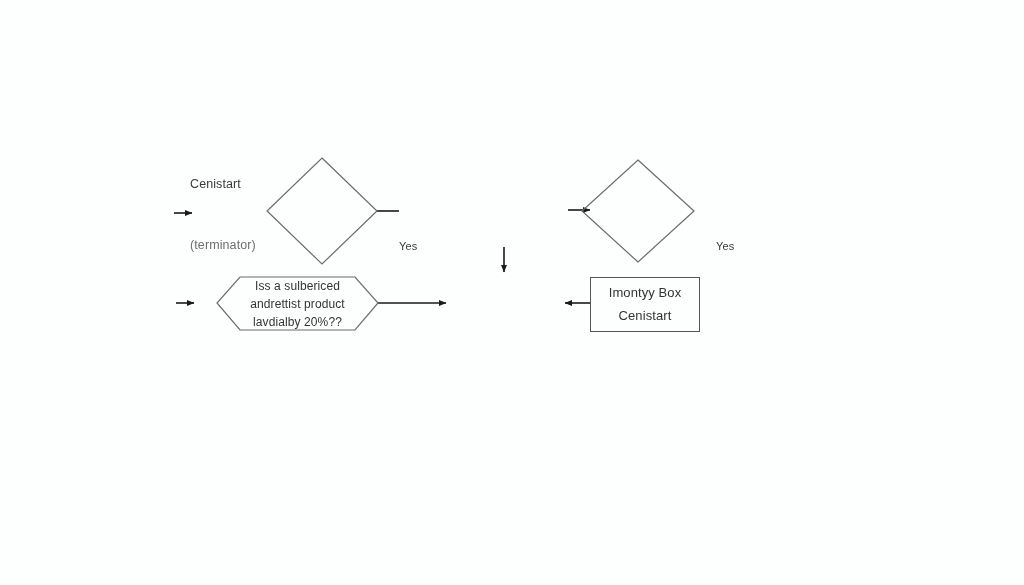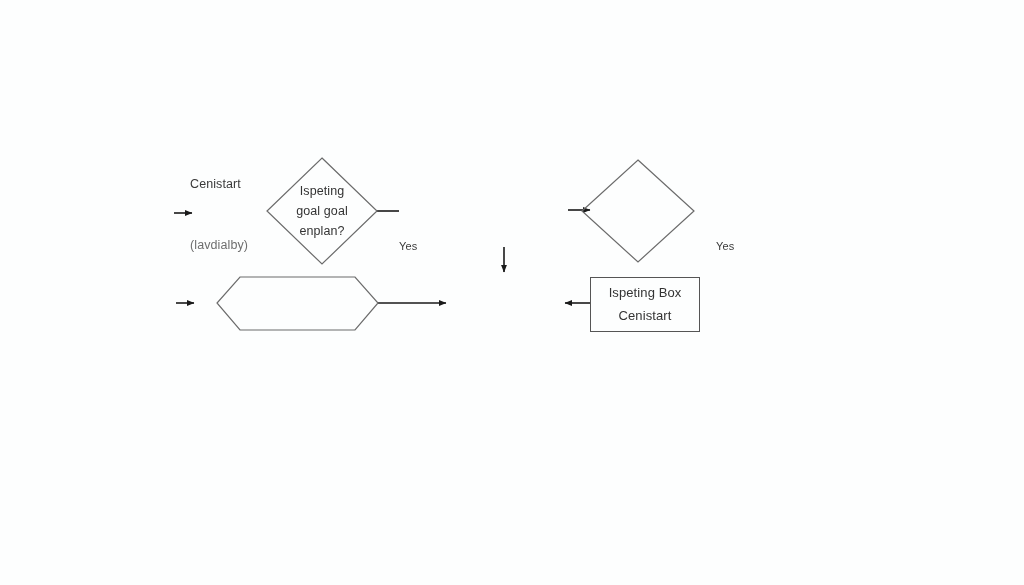--- a/index.html
+++ b/index.html
@@ -131,37 +131,37 @@
 
     <polygon class="shape-stroke" points="322,158 377,211 322,264 267,211"></polygon>
 
     <polygon class="shape-stroke" points="638,160 694,211 638,262 582,211"></polygon>
 
     <polygon class="shape-stroke" points="240,277 355,277 378,303 355,330 240,330 217,303"></polygon>
   </svg>
 
   <div class="node text-node" style="left:190px; top:196px; width:76px; height:38px; align-items:flex-start;">
     <span>Cenistart</span>
-    <span class="line-muted">(lavdialby)</span>
+    <span class="line-muted">(terminator)</span>
   </div>
 
-  <div class="diamond-wrap" style="left:267px; top:158px; width:110px; height:106px;">
-    <div class="shape-label">
-      <span>Ispeting</span>
-      <span>goal goal</span>
-      <span>enplan?</span>
-    </div>
-  </div>
 
   <div class="edge-label" style="left:399px; top:203px;">Yes</div>
 
 
 
   <div class="edge-label" style="left:716px; top:203px;">Yes</div>
 
+  <div class="node" style="left:217px; top:277px; width:161px; height:53px;">
+    <div class="shape-label" style="font-size:12px; line-height:1.5;">
+      <span>Iss a sulbericed</span>
+      <span>andrettist product</span>
+      <span>lavdialby 20%??</span>
+    </div>
+  </div>
 
 
   <div class="rect-node" style="left:590px; top:277px; width:108px; height:53px;">
-    <span>Ispeting Box</span>
+    <span>Imontyy Box</span>
     <span>Cenistart</span>
   </div>
 
 </div>
 
 </body></html>

